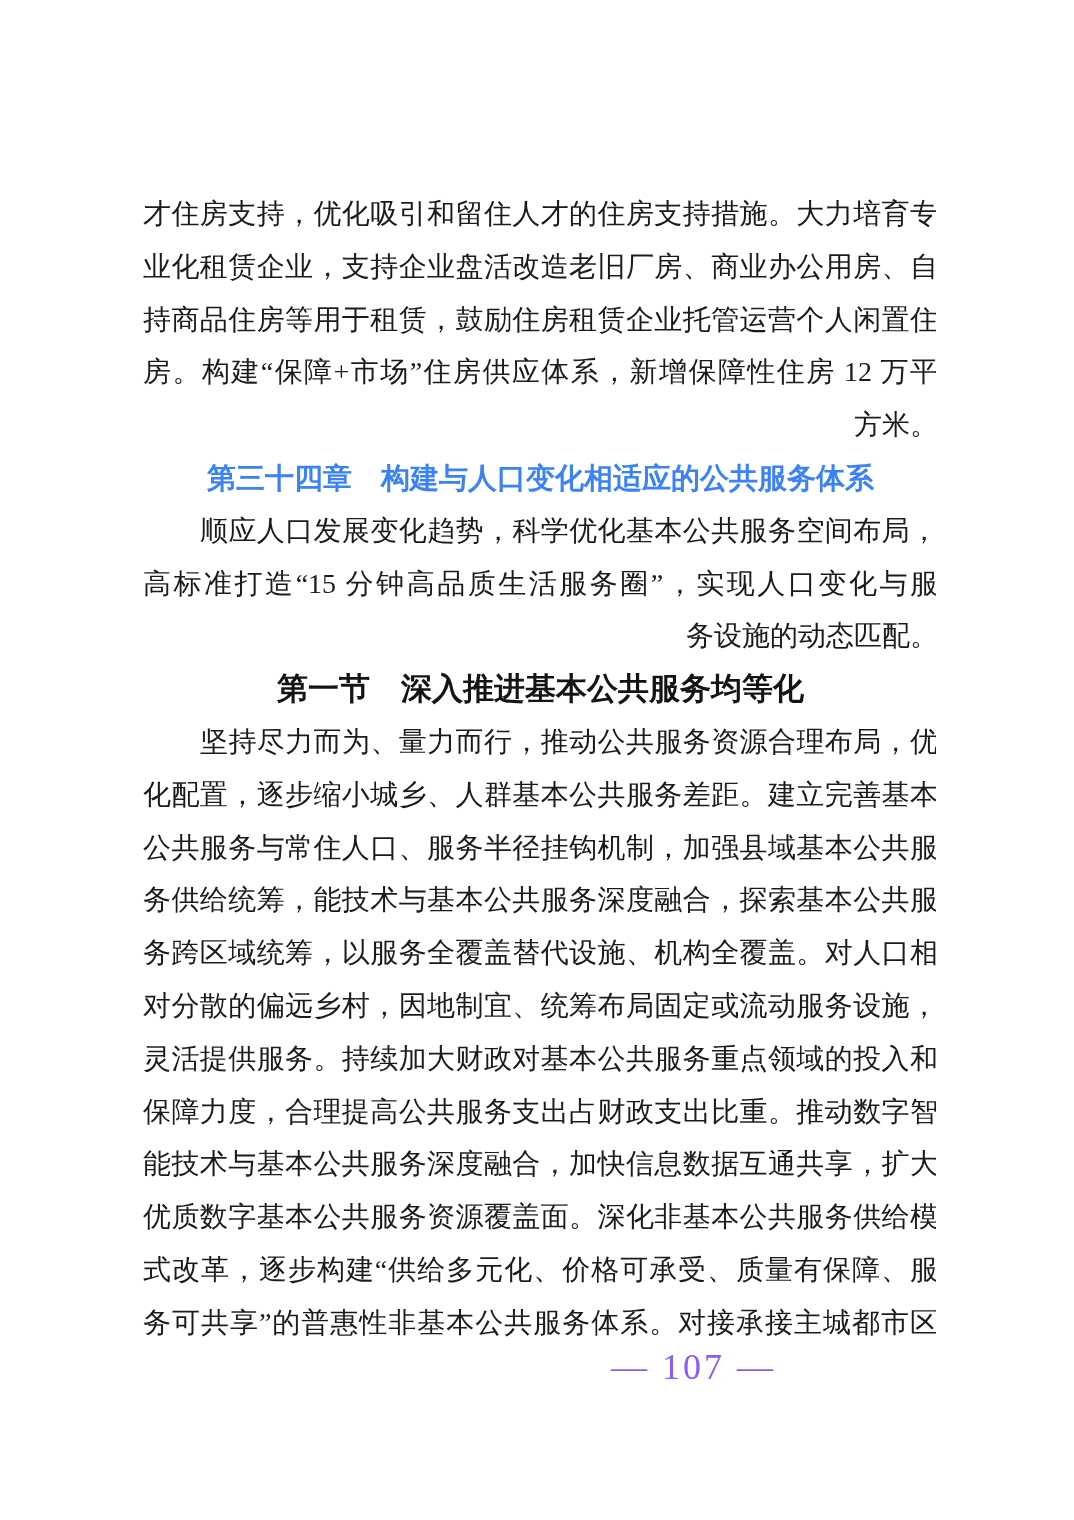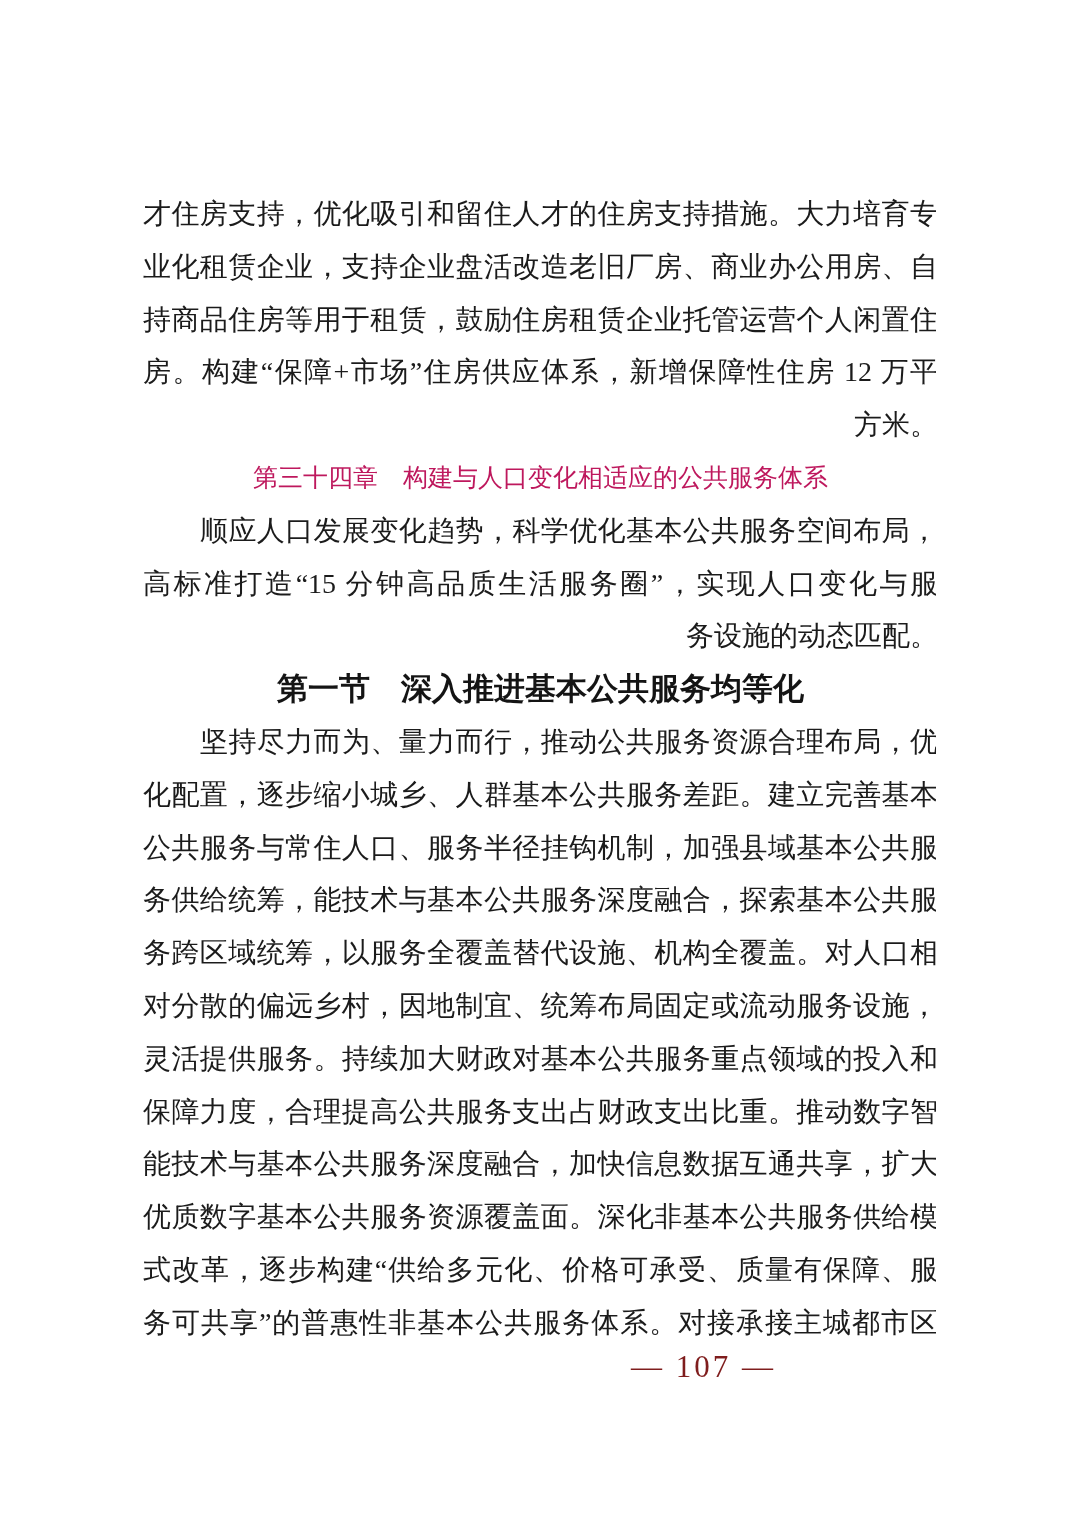--- a/index.html
+++ b/index.html
@@ -34,38 +34,38 @@
     text-align-last: justify;
     text-justify: inter-character;
   }
   .end {
     text-align: right;
   }
   .indent {
     text-indent: 57px;
   }
   .chapter {
-    font-weight: normal;
+    font-weight: bold;
     text-align: center;
-    font-size: 25px;
-    color: #be185d;
+    font-size: 29px;
+    color: #3b82f6;
   }
   .section {
     font-weight: bold;
     text-align: center;
     font-size: 31px;
     color: #141414;
   }
   .page-number {
     position: absolute;
     top: 1352px;
     right: 160px;
-    font-size: 31px;
+    font-size: 36px;
     line-height: 30px;
-    color: #7f1d1d;
+    color: #8b5cf6;
     letter-spacing: 3px;
   }
 </style>
 </head>
 <body>
 
 <div class="page">
   <div class="content">
 
     <div class="line just">才住房支持，优化吸引和留住人才的住房支持措施。大力培育专</div>

